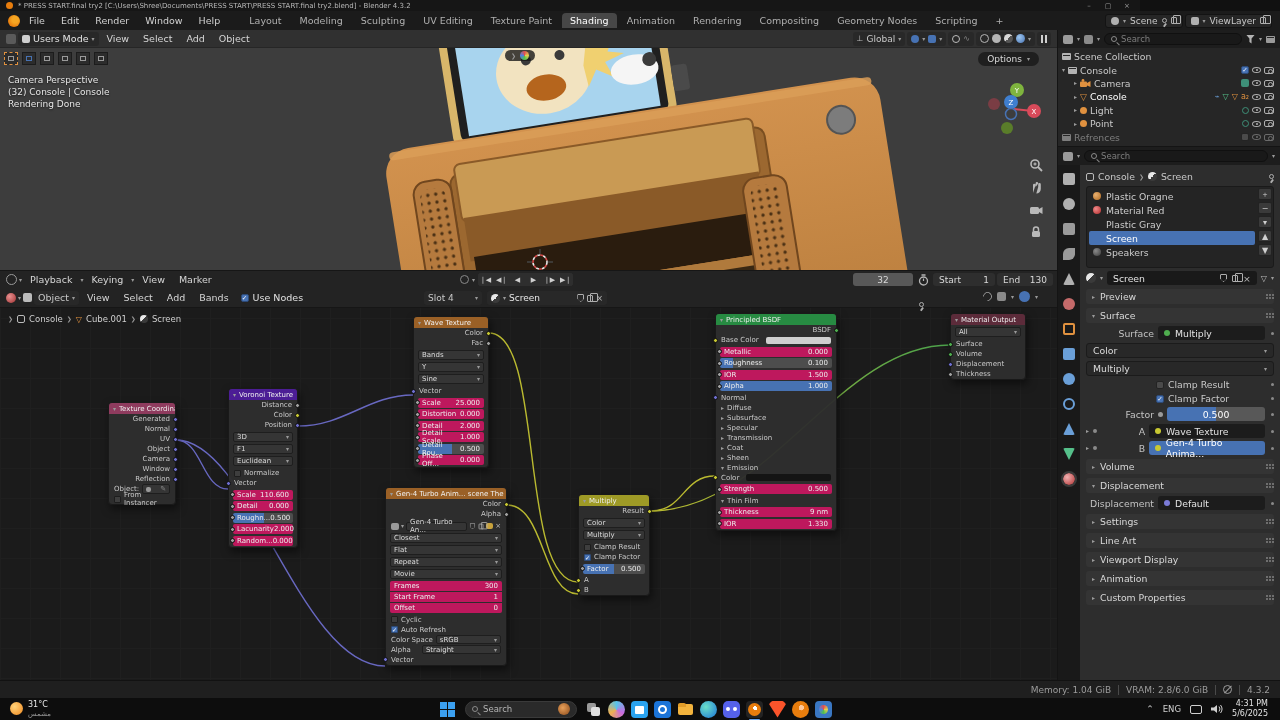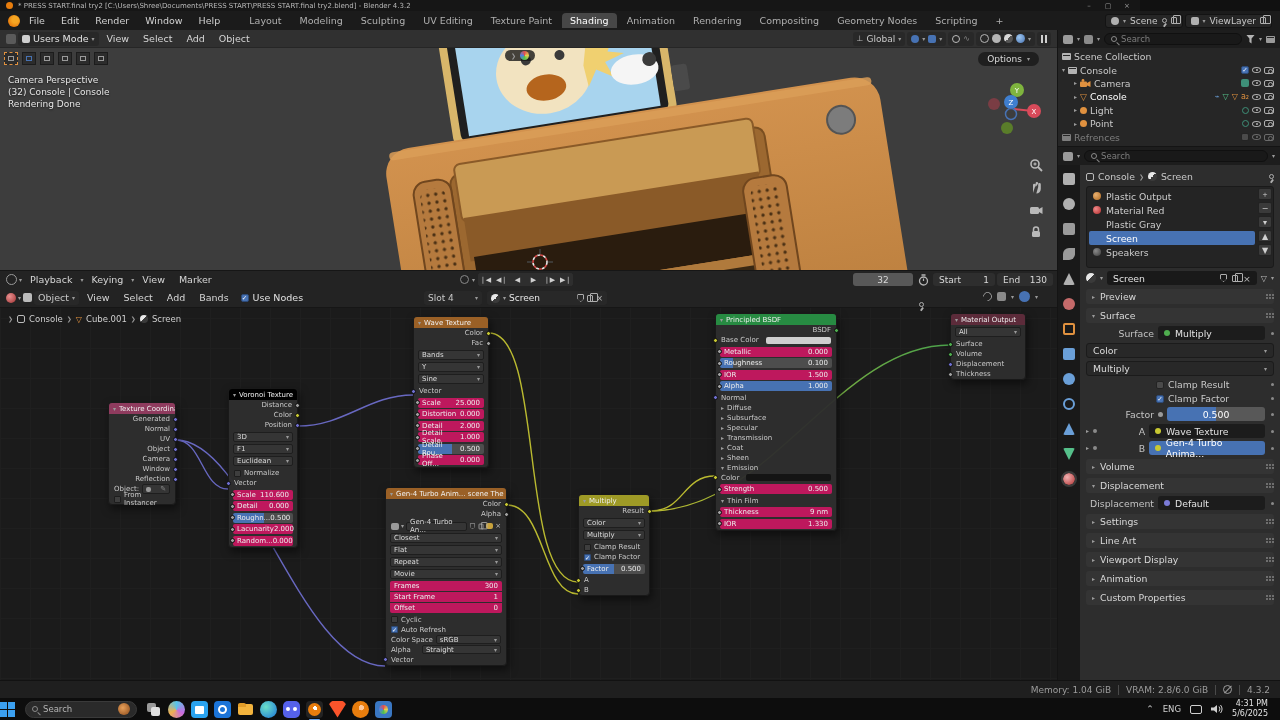--- a/index.html
+++ b/index.html
@@ -449,21 +449,21 @@
           <span style="color:#8a8a8a">✎</span>
         </span>
       </div>
     <div class="r">
         <span class="ncb"></span>
         <span>From Instancer</span>
       </div>
   </div>
 
   <div class="node" style="left:228px;top:100px;width:70px">
-    <div class="nh" style="background:#000000">
+    <div class="nh" style="background:#4c1d95">
         <span class="car">▾</span>
         <span>Voronoi Texture</span>
       </div>
     <div class="r out">
         <span>Distance</span>
         <i class="sk rsk" style="background:#a1a1a1"></i>
       </div>
     <div class="r out">
         <span>Color</span>
         <i class="sk rsk" style="background:#c8c832"></i>
@@ -934,21 +934,21 @@
       <span>Console</span>
       <span class="car">❯</span>
       <span class="matball" style="width:9px;height:9px"></span>
       <span>Screen</span>
       <span style="flex:1"></span>
       <span class="pinic"></span>
     </div>
     <div id="slots">
       <div class="slot">
           <span class="dot" style="width:8px;height:8px;background:radial-gradient(circle at 35% 35%,#e8b070,#b06a20)"></span>
-          <span>Plastic Output</span>
+          <span>Plastic Oragne</span>
         </div>
       <div class="slot">
           <span class="dot" style="width:8px;height:8px;background:radial-gradient(circle at 35% 35%,#f08a8a,#b02a2a)"></span>
           <span>Material Red</span>
         </div>
       <div class="slot">
           <span style="width:8px"></span>
           <span>Plastic Gray</span>
         </div>
       <div class="slot sel">
@@ -1097,20 +1097,27 @@
   <span>VRAM: 2.8/6.0 GiB</span>
   <span class="vsep"></span>
   <span class="dot" style="width:9px;height:9px;border:1px solid #9c9c9c;position:relative">
       <i style="position:absolute;left:-1px;top:3px;width:10px;height:1px;background:#9c9c9c;transform:rotate(-45deg)"></i>
     </span>
   <span class="vsep"></span>
   <span>4.3.2</span>
 </div>
 
 <div class="abs" id="taskbar">
+  <div class="fx" style="gap:5px;padding-left:10px;width:440px">
+    <span class="dot" style="width:13px;height:13px;background:radial-gradient(circle at 35% 35%,#ffd27a,#f0881e)"></span>
+    <span style="display:flex;flex-direction:column;line-height:1.15">
+      <span style="font-size:8px;color:#e8e8e8">31°C</span>
+      <span style="font-size:7px;color:#9a9a9a">مشمس</span>
+    </span>
+  </div>
   <div class="tico" style="width:15px;height:15px">
     <i style="position:absolute;left:0;top:0;width:7px;height:7px;background:#3ba0f0"></i>
       <i style="position:absolute;right:0;top:0;width:7px;height:7px;background:#3ba0f0"></i>
       <i style="position:absolute;left:0;bottom:0;width:7px;height:7px;background:#3ba0f0"></i>
       <i style="position:absolute;right:0;bottom:0;width:7px;height:7px;background:#3ba0f0"></i>
   </div>
   <div class="fx" style="margin-left:10px;width:112px;height:17px;background:#2a2a2a;border:1px solid #3a3a3a;border-radius:9px;padding:0 6px;gap:5px">
     <span class="mgl"></span>
     <span style="font-size:8.5px;color:#b5b5b5;flex:1">Search</span>
     <span class="dot" style="width:12px;height:12px;background:radial-gradient(circle at 40% 40%,#e8a05a,#8a4a1a)"></span>

